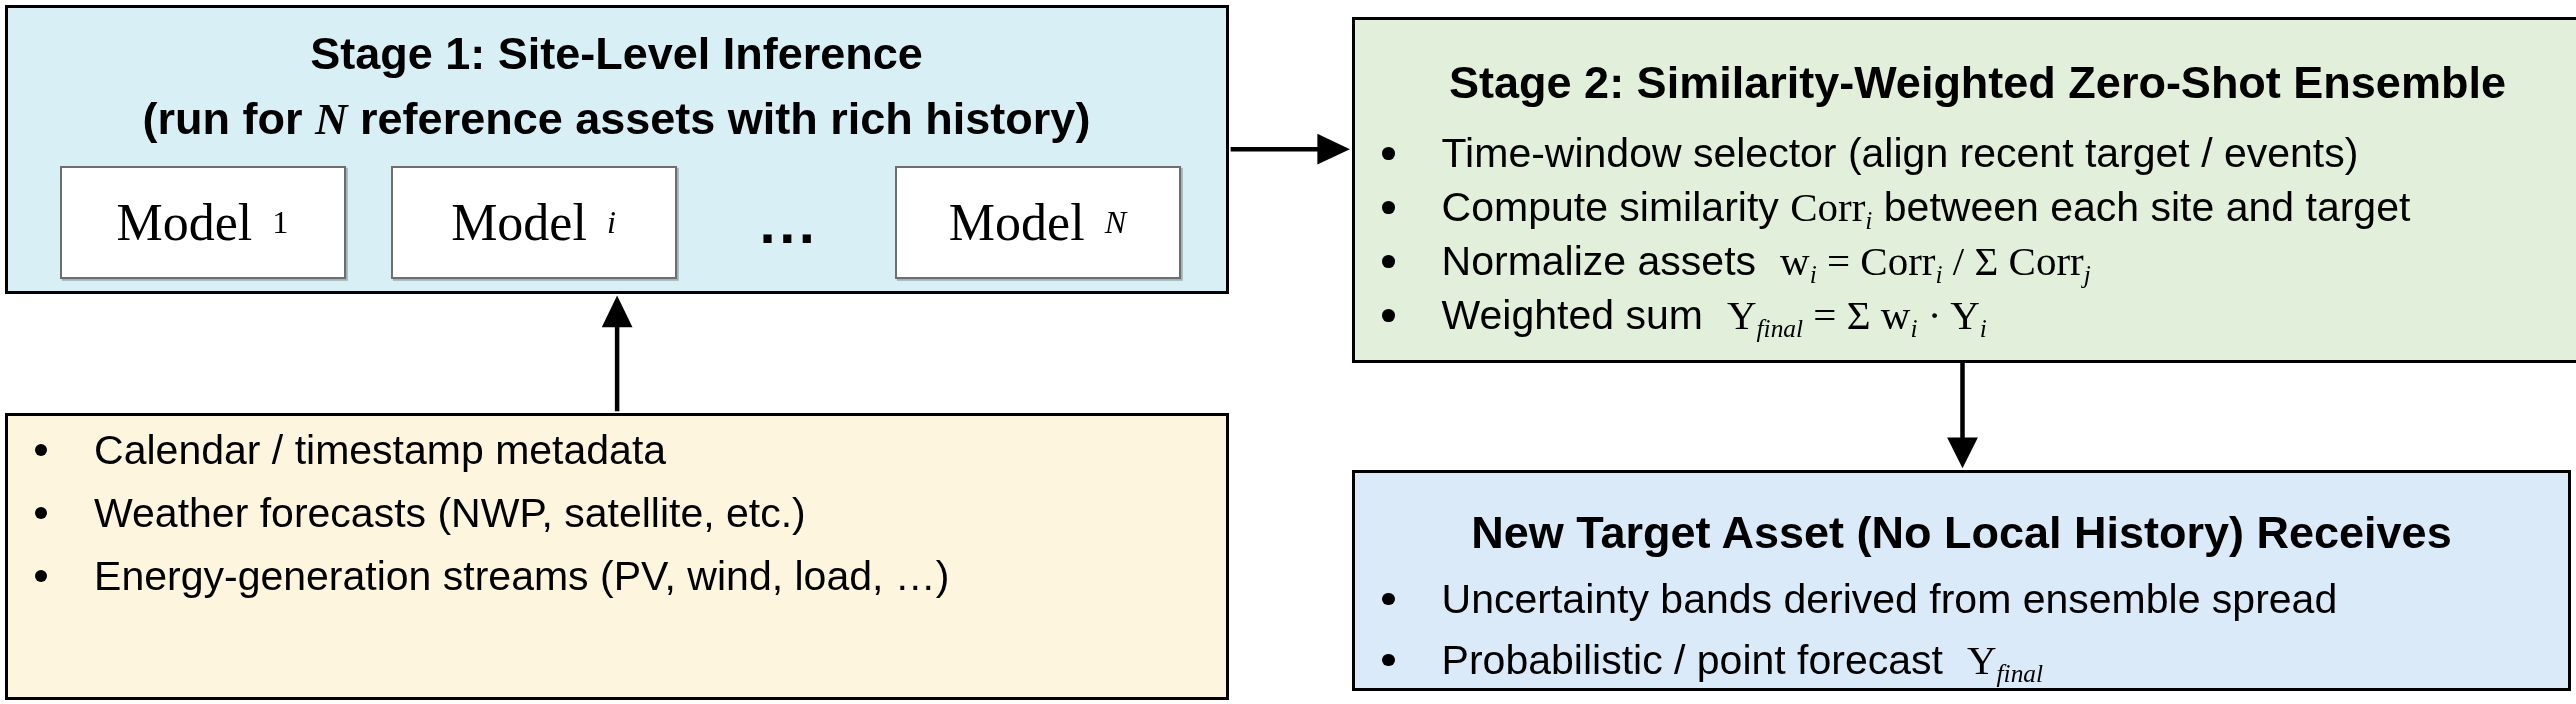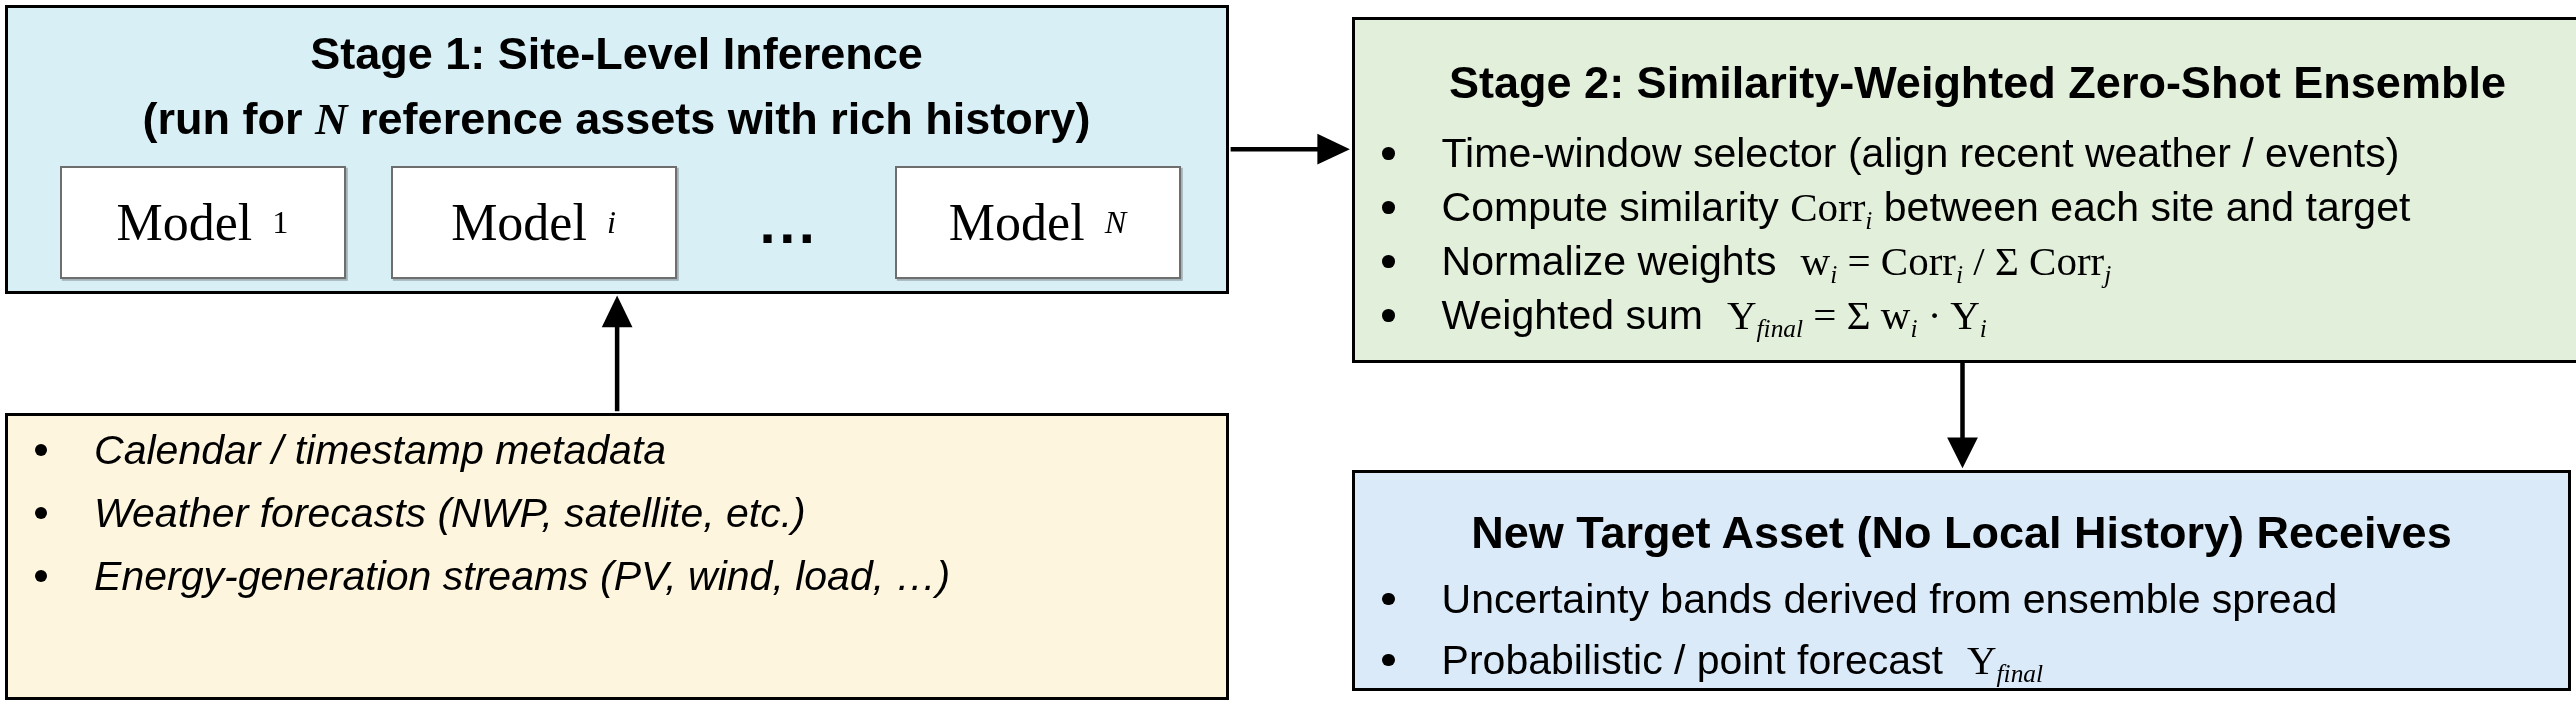--- a/index.html
+++ b/index.html
@@ -22,21 +22,21 @@
   #stage1 .title { line-height:65px; padding-top:13.6px; }
   #stage2 .title, #datalake .title { padding-top:27px; }
   #target .title { padding-top:24.4px; }
 
   
   .bullets { margin:0; padding:0; }
   .brow { display:flex; align-items:flex-start; padding-left:27px; }
   .dot  { flex:0 0 12.6px; width:12.6px; height:12.6px; border-radius:50%; background:#000; margin-right:47px; }
   .btxt { font-size:41px; white-space:nowrap; }
   #stage2 .brow  { height:54px; } #stage2 .btxt  { line-height:54px; } #stage2 .dot  { margin-top:21px; }
-  #datalake .brow{ height:63px;font-style:italic; } #datalake .btxt{ line-height:63px; } #datalake .dot{ margin-top:25px; }
+  #datalake .brow{ height:63px; } #datalake .btxt{ line-height:63px; } #datalake .dot{ margin-top:25px; }
   #target .brow  { height:61px; } #target .btxt  { line-height:61px; } #target .dot  { margin-top:23.5px; }
   #stage2 .bullets { margin-top:7.2px; }
   #datalake .bullets { margin-top:2.7px; }
   #target .bullets { margin-top:0px; }
 
   
   .m  { font-family:"Liberation Serif", serif; }
   .mi { font-family:"Liberation Serif", serif; font-style:italic; }
   .sb { font-size:0.62em; vertical-align:-0.30em; }
   .gap { margin-left:12.6px; }
@@ -98,29 +98,29 @@
         <span>Model</span>
         <span class="sb mi">N</span>
       </div>
   </div>
 
   <div id="stage2" class="box" style="background-color: rgb(226, 239, 218);">
     <div class="title">Stage 2: Similarity-Weighted Zero-Shot Ensemble</div>
     <div class="bullets">
       <div class="brow">
         <span class="dot"></span>
-        <span class="btxt"><span>Time-window selector (align recent weather / events)</span></span>
+        <span class="btxt"><span>Time-window selector (align recent target / events)</span></span>
       </div>
       <div class="brow">
         <span class="dot"></span>
         <span class="btxt"><span>Compute similarity </span><span class="m">Corr</span><span class="sb mi">i</span><span> between each site and target</span></span>
       </div>
       <div class="brow">
         <span class="dot"></span>
-        <span class="btxt"><span>Normalize weights </span><span class="m gap">w</span><span class="sb mi">i</span><span class="m"> = Corr</span><span class="sb mi">i</span><span class="m"> / Σ Corr</span><span class="sb mi">j</span></span>
+        <span class="btxt"><span>Normalize assets </span><span class="m gap">w</span><span class="sb mi">i</span><span class="m"> = Corr</span><span class="sb mi">i</span><span class="m"> / Σ Corr</span><span class="sb mi">j</span></span>
       </div>
       <div class="brow">
         <span class="dot"></span>
         <span class="btxt"><span>Weighted sum </span><span class="m gap">Y</span><span class="sb mi">final</span><span class="m"> = Σ w</span><span class="sb mi">i</span><span class="m"> · Y</span><span class="sb mi">i</span></span>
       </div>
     </div>
   </div>
 
   <div id="datalake" class="box" style="background-color: rgb(253, 245, 221);">
     <div class="bullets">

